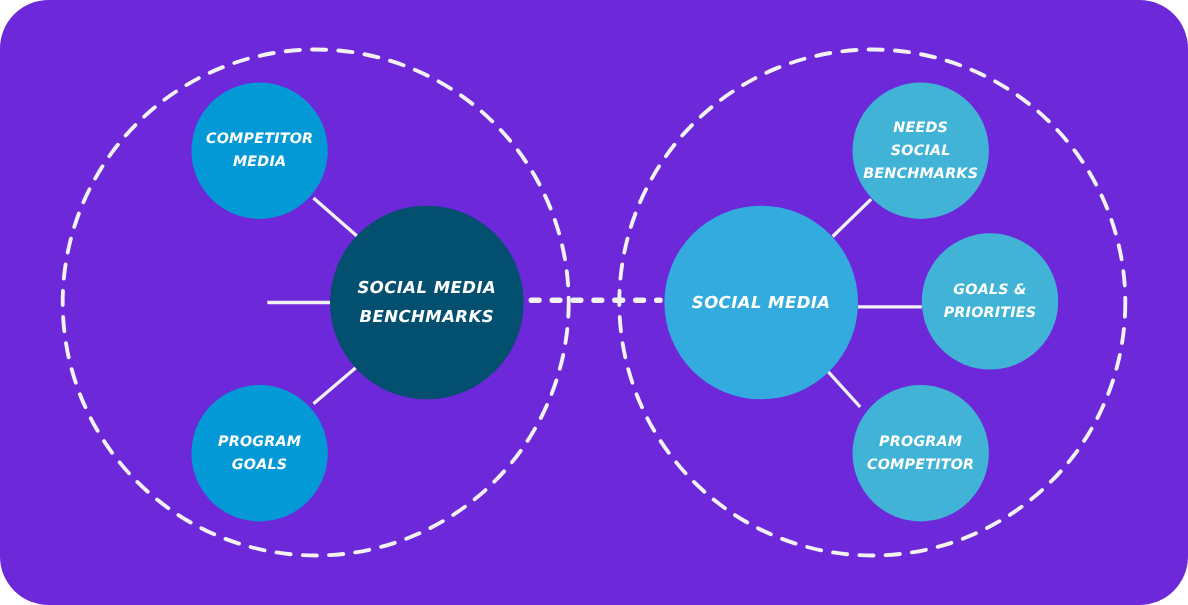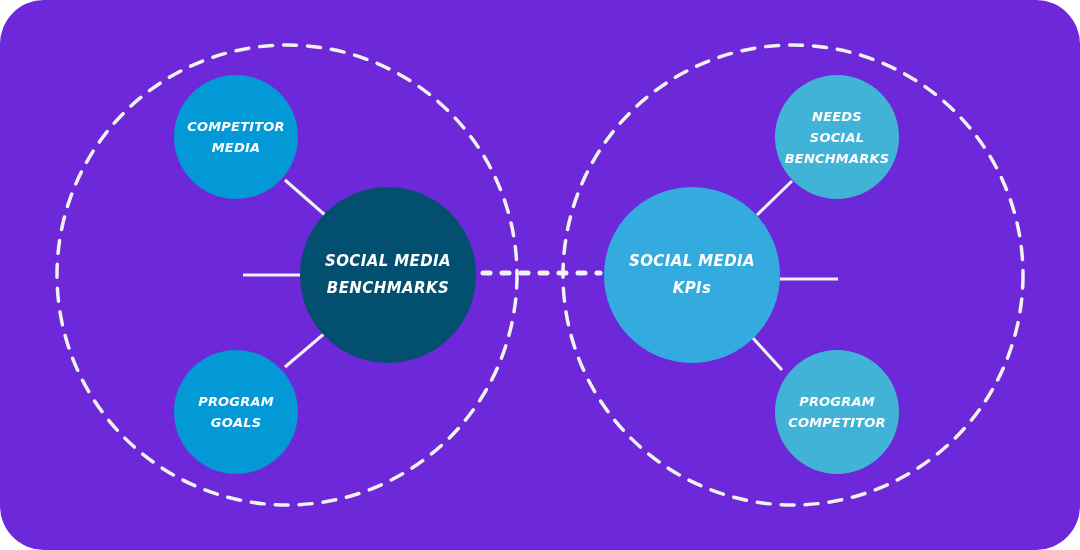--- a/index.html
+++ b/index.html
@@ -47,28 +47,33 @@
   <div class="node hub" style="left:300px; top:187px; background:#034f70;">
     <div>
       <span>SOCIAL MEDIA</span>
       <span>BENCHMARKS</span>
     </div>
   </div>
 
   <div class="node hub" style="left:604px; top:187px; background:#33abdf;">
     <div>
       <span>SOCIAL MEDIA</span>
-      <span>KPIs</span>
     </div>
   </div>
   <div class="node sat" style="left:775px; top:75px; background:#40b3d6;">
     <div>
       <span>NEEDS</span>
       <span>SOCIAL</span>
       <span>BENCHMARKS</span>
+    </div>
+  </div>
+  <div class="node sat" style="left:838px; top:212px; background:#40b3d6;">
+    <div>
+      <span>GOALS &amp;</span>
+      <span>PRIORITIES</span>
     </div>
   </div>
   <div class="node sat" style="left:775px; top:350px; background:#40b3d6;">
     <div>
       <span>PROGRAM</span>
       <span>COMPETITOR</span>
     </div>
   </div>
 
 </div>

